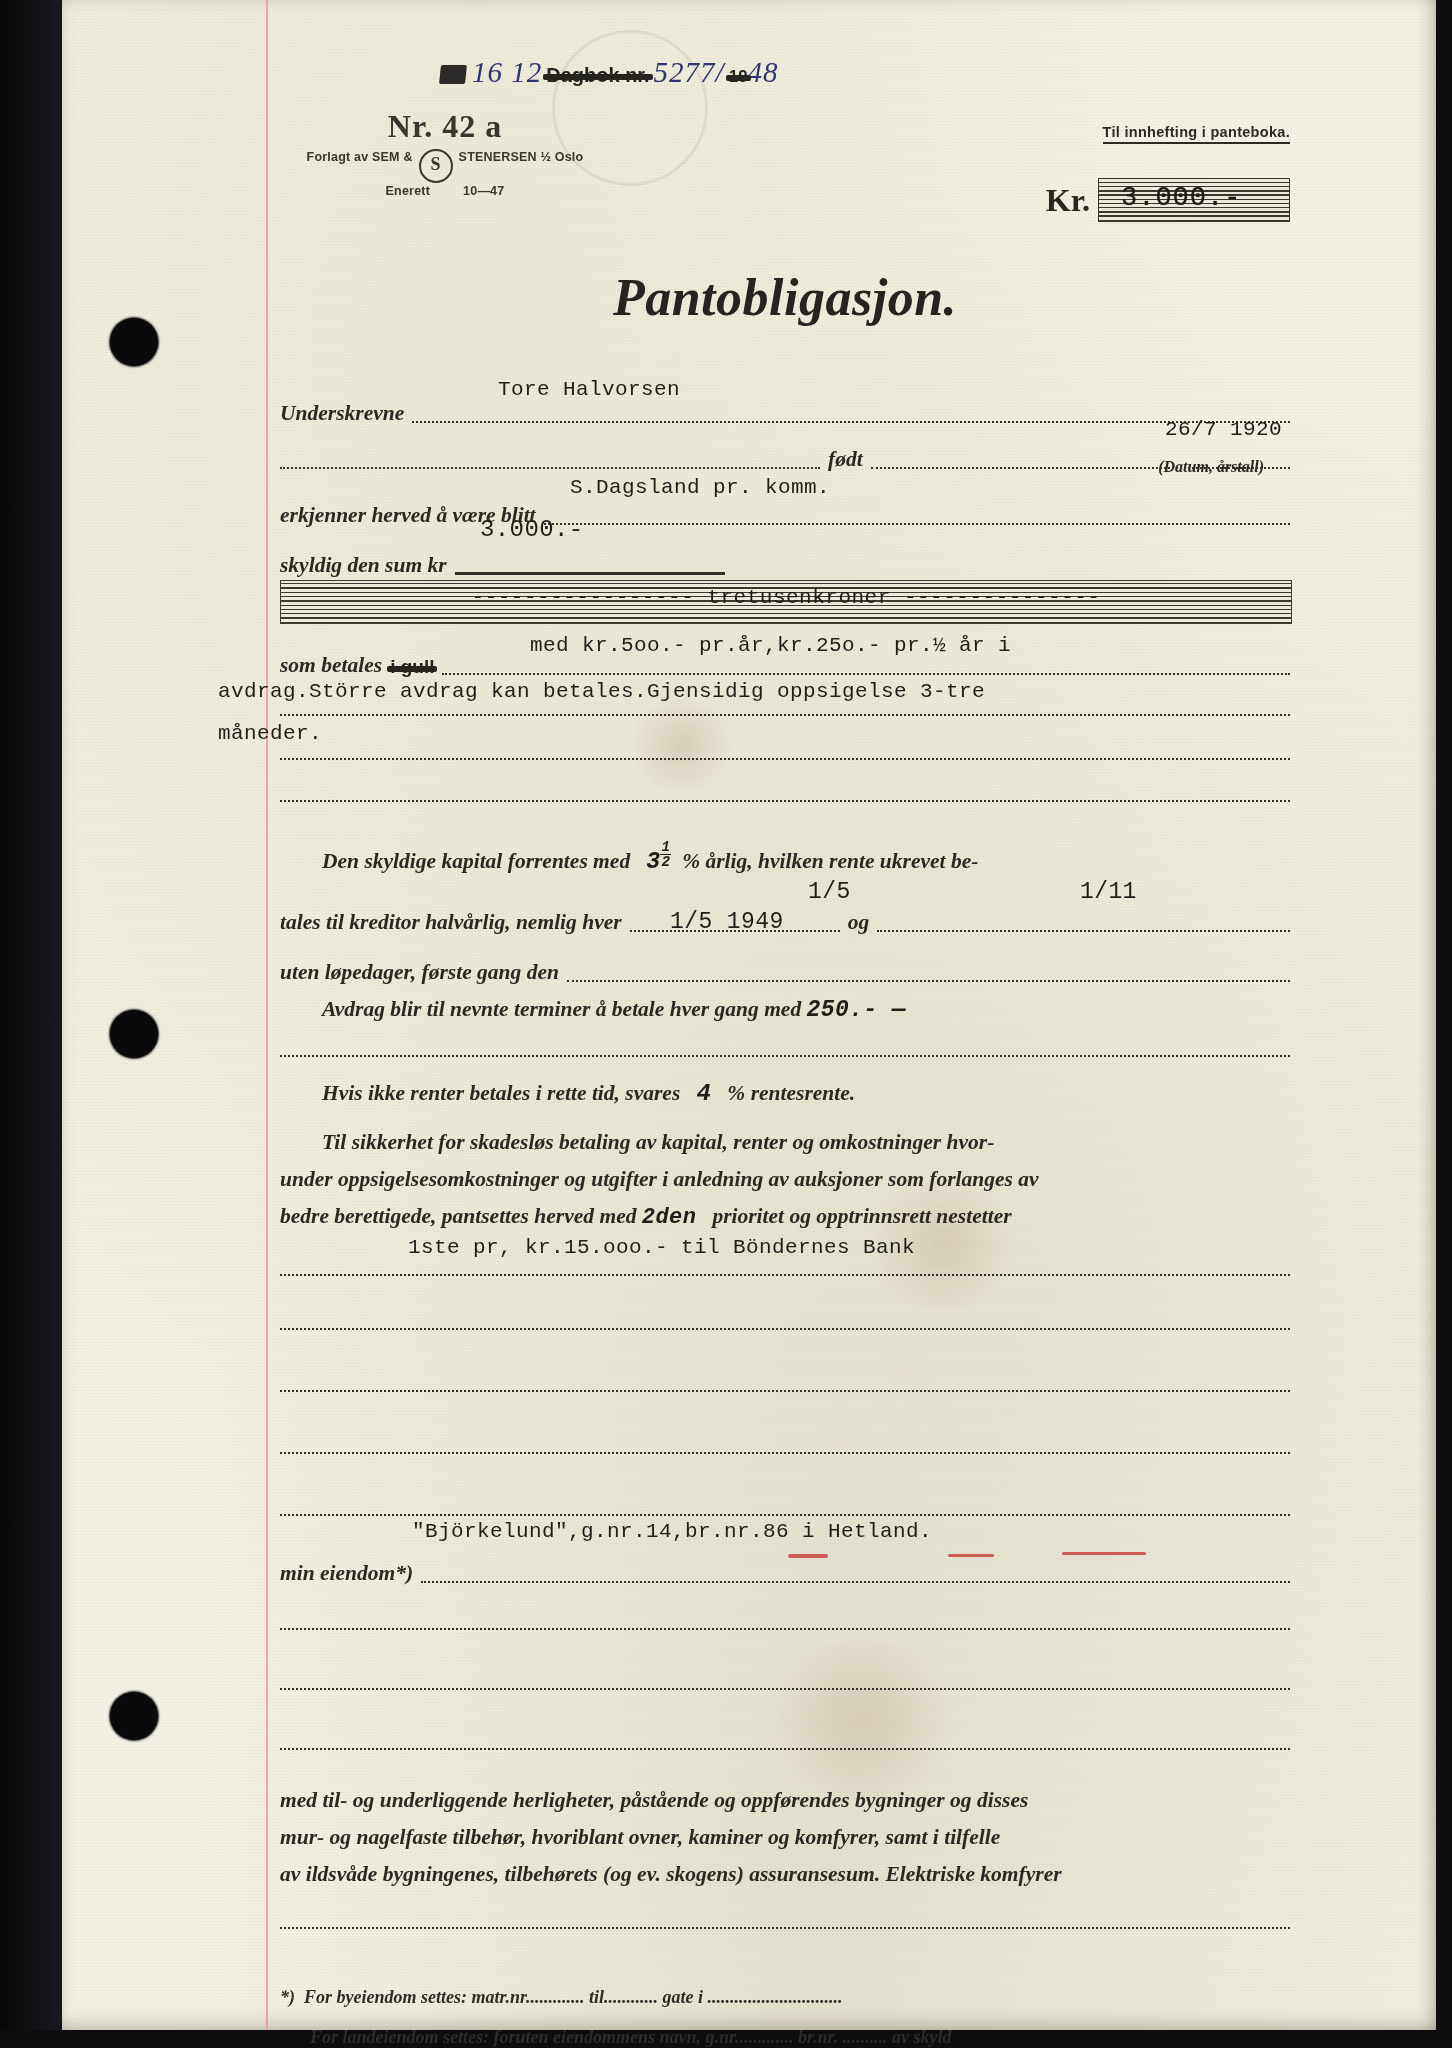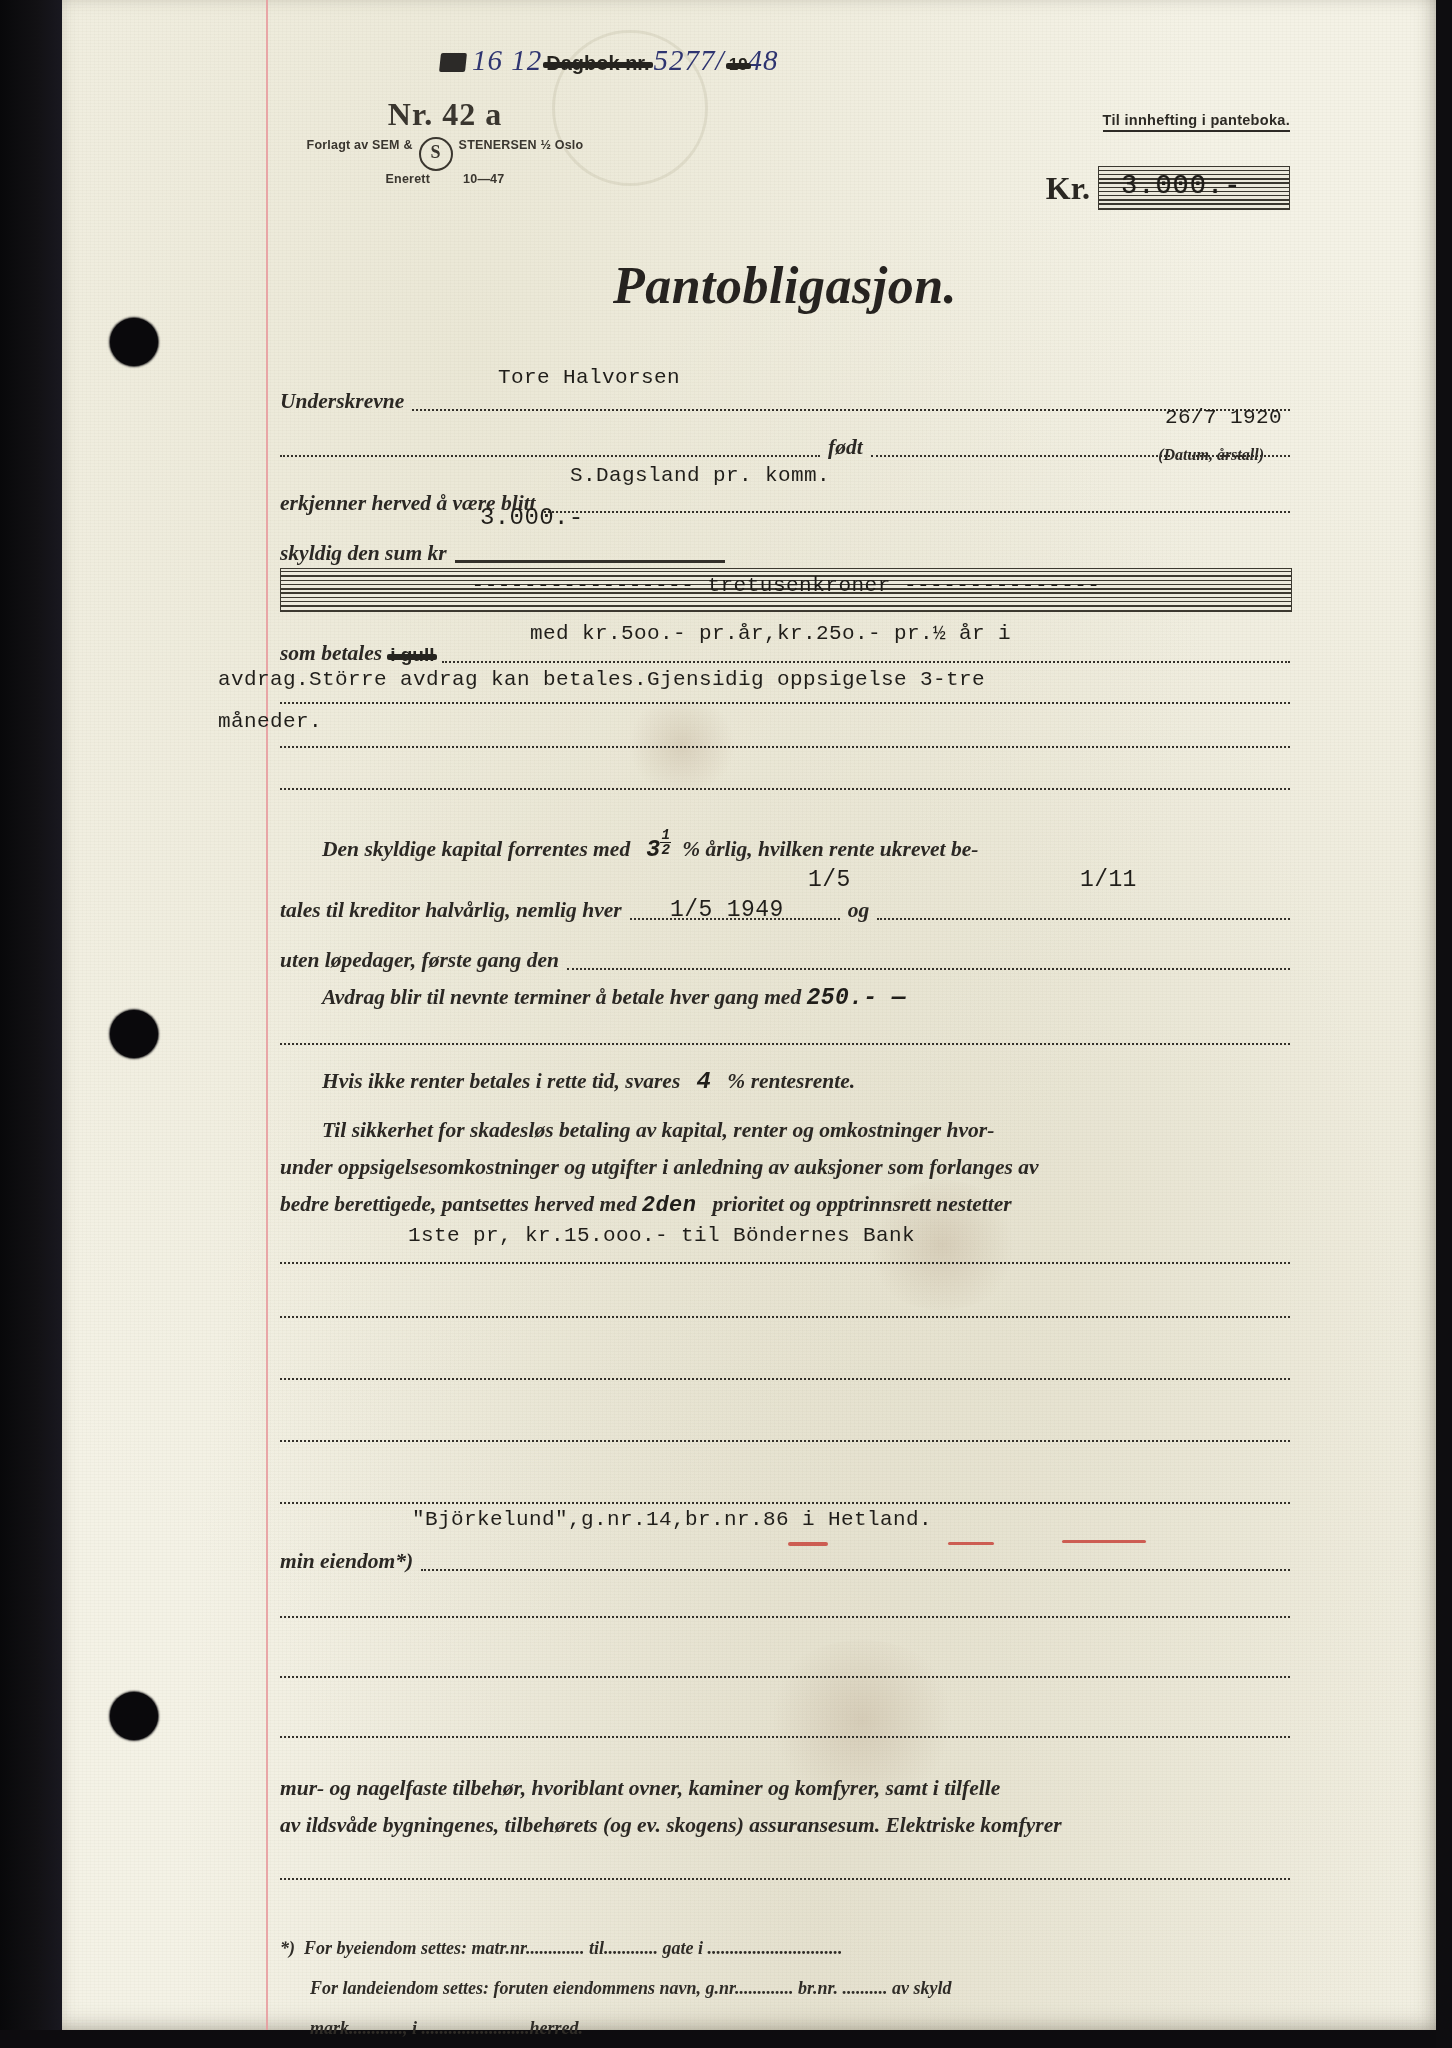--- a/index.html
+++ b/index.html
@@ -54,21 +54,21 @@
   }
 
   
   .pink-rule{
     position:absolute;top:0;left:266px;width:2px;height:2030px;
     background:#e79a9e;opacity:.85;
   }
 
   
   .content{
-    position:absolute;left:280px;top:0;width:1010px;height:1614px;
+    position:absolute;left:280px;top:12px;width:1010px;height:1614px;
     color:#2a2722;
   }
 
   
   .hand{
     font-family:"Liberation Serif",serif;
     color:#2e3470;
     font-style:italic;
     font-size:29px;
     letter-spacing:1px;
@@ -393,20 +393,21 @@
         <span class="dots" style="position:absolute;left:0;right:0;top:42px;display:block;"></span>
       </div>
       <div class="line" style="height:60px;">
         <span class="dots" style="position:absolute;left:0;right:0;top:42px;display:block;"></span>
       </div>
       <div class="line" style="height:60px;">
         <span class="dots" style="position:absolute;left:0;right:0;top:42px;display:block;"></span>
       </div>
 
       <div style="margin-top:16px;">
+        <div class="para" style="white-space:nowrap;">med til- og underliggende herligheter, påstående og oppførendes bygninger og disses</div>
         <div class="para" style="white-space:nowrap;">mur- og nagelfaste tilbehør, hvoriblant ovner, kaminer og komfyrer, samt i tilfelle</div>
         <div class="para" style="white-space:nowrap;">av ildsvåde bygningenes, tilbehørets (og ev. skogens) assuransesum. Elektriske komfyrer</div>
       </div>
 
       <div class="line" style="height:56px;">
         <span class="dots" style="position:absolute;left:0;right:0;top:34px;display:block;"></span>
       </div>
 
       <div style="margin-top:28px;position:relative;">
         <div class="small-note" style="white-space:nowrap;">

